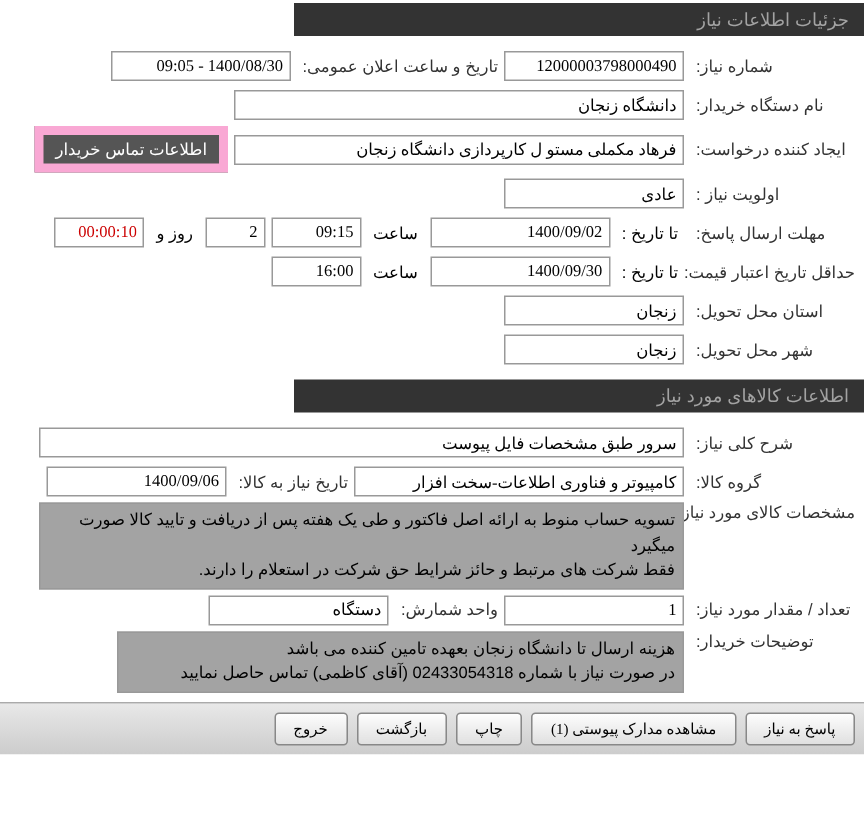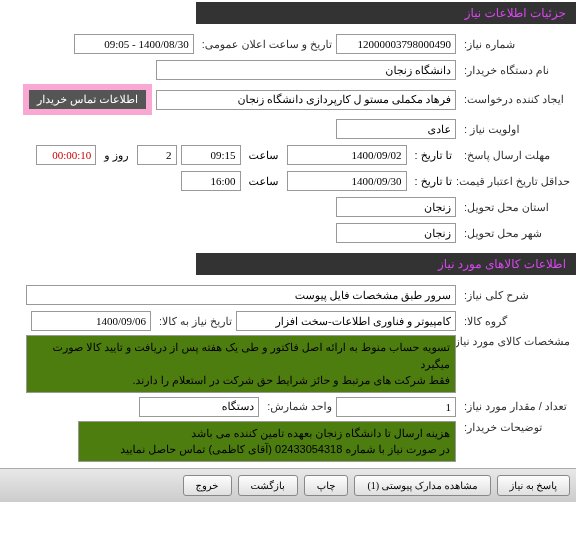--- a/index.html
+++ b/index.html
@@ -8,21 +8,21 @@
 }
 body {
   margin: 0;
   padding: 0;
   background: #fff;
   font-size: 11px;
   width: 576px;
 }
 .section-header {
   background: #333;
-  color: #d946ef;
+  color: #a3a3a3;
   padding: 4px 10px;
   font-size: 12px;
   width: 380px;
   float: right;
   margin: 2px 0;
 }
 .clearfix::after {
   content: "";
   display: table;
   clear: both;
@@ -94,21 +94,21 @@
   font-size: 10px;
   cursor: pointer;
   font-family: Tahoma;
 }
 .spacer { flex: 1; }
 .multiline {
   padding: 3px 5px;
   border: 1px solid #999;
   font-size: 11px;
   line-height: 1.5;
-  background: #4d7c0f;
+  background: #a3a3a3;
   text-align: right;
 }
 .flex-gap { gap: 4px; }
 </style>
 </head>
 <body>
 
 <div class="clearfix">
   <div class="section-header">
     <span>جزئیات اطلاعات نیاز</span>

